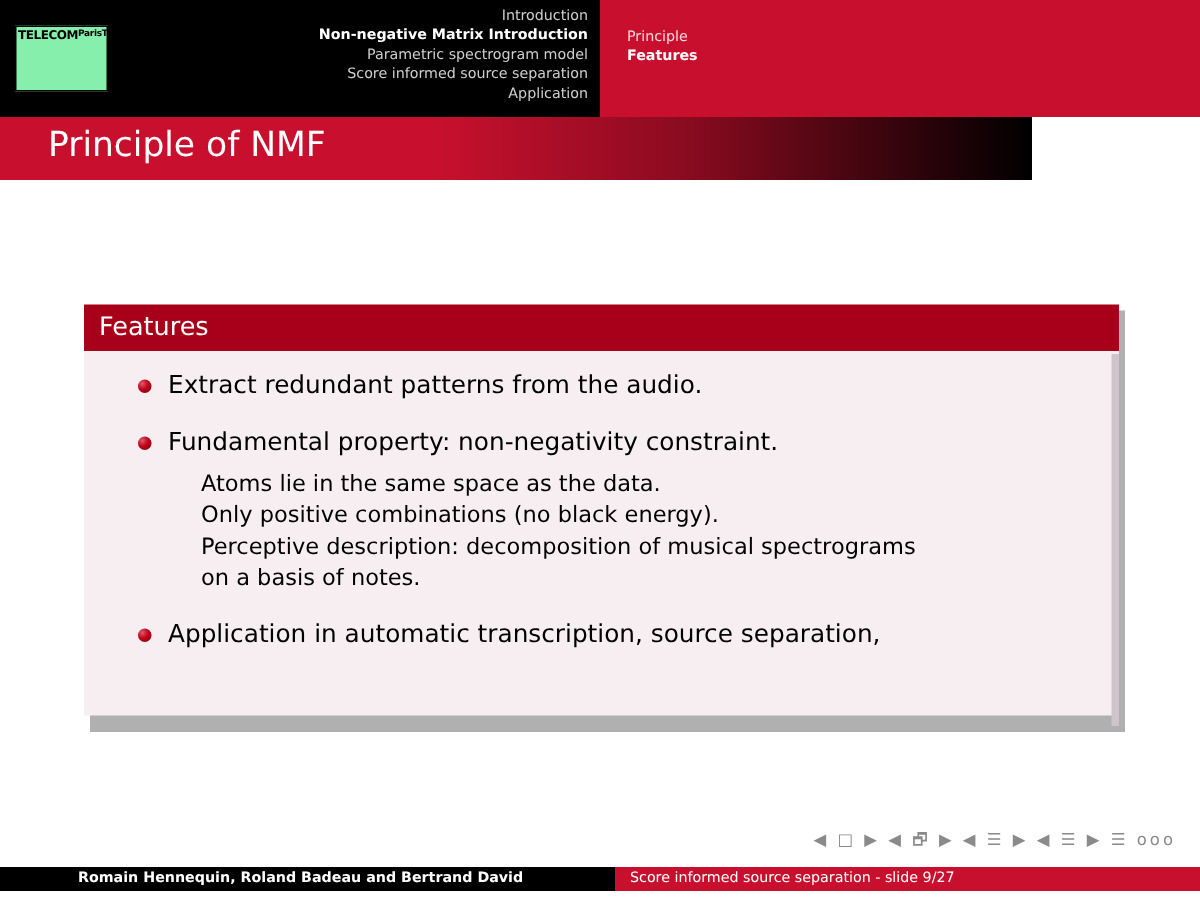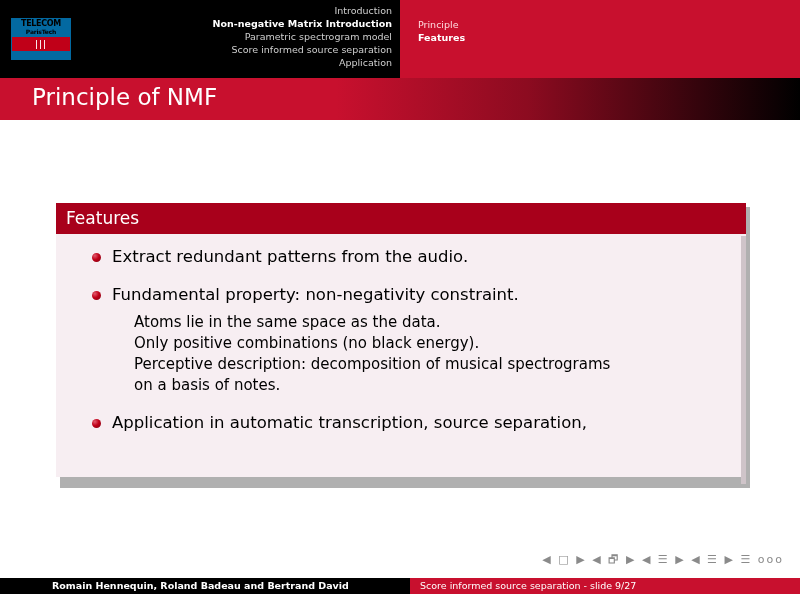--- a/index.html
+++ b/index.html
@@ -32,24 +32,24 @@
   .header-left {
     width: 82px;
     background: #000000;
     display: flex;
     align-items: center;
     justify-content: center;
   }
   .logo-box {
     width: 62px;
     height: 44px;
-    background: #0369a1;
+    background: #86efac;
     border: 1px solid #000;
     display: flex;
-    flex-direction: column;
+    flex-direction: row;
     align-items: stretch;
     justify-content: flex-start;
     padding: 1px;
     box-sizing: border-box;
   }
   .logo-top {
     font-size: 8px;
     line-height: 9px;
     font-weight: bold;
     color: #000;
@@ -111,21 +111,21 @@
   }
   .header-right div.current {
     color: #ffffff;
     font-weight: bold;
   }
 
   
   .titlebar {
     position: absolute;
     left: 0; top: 78px;
-    width: 800px;
+    width: 688px;
     height: 42px;
     background: linear-gradient(to right, #c8102e 0%, #c8102e 42%, #8c0b20 66%, #000000 100%);
   }
   .titlebar .title {
     position: absolute;
     left: 32px;
     top: 6px;
     color: #ffffff;
     font-size: 23px;
     font-weight: normal;

